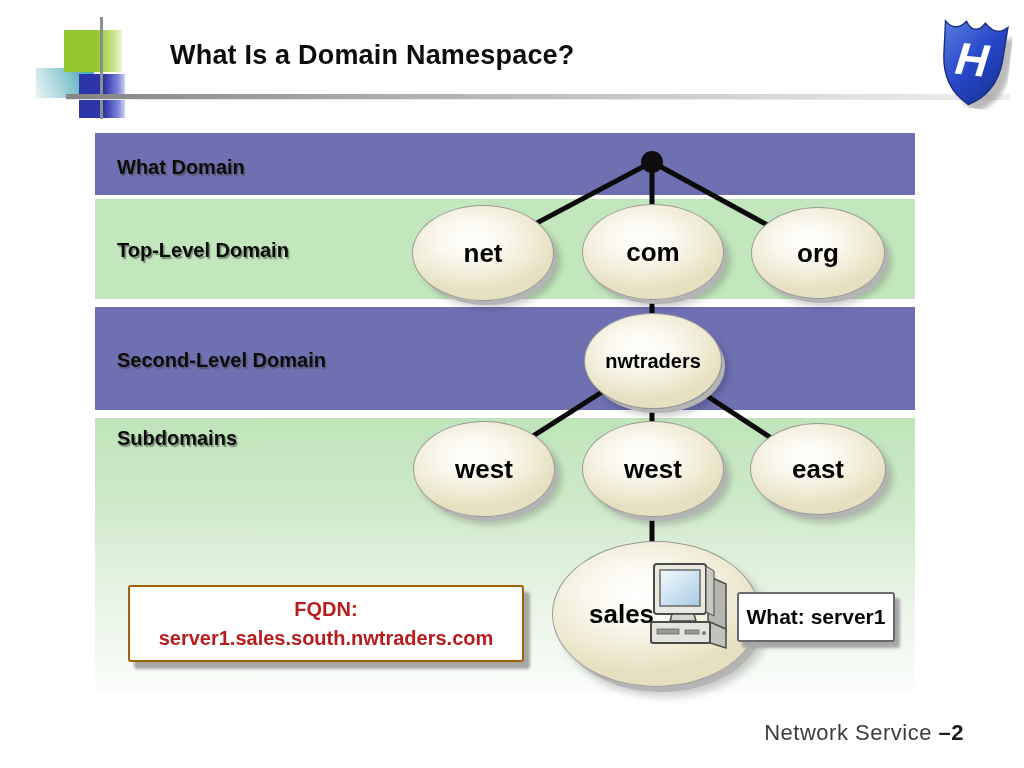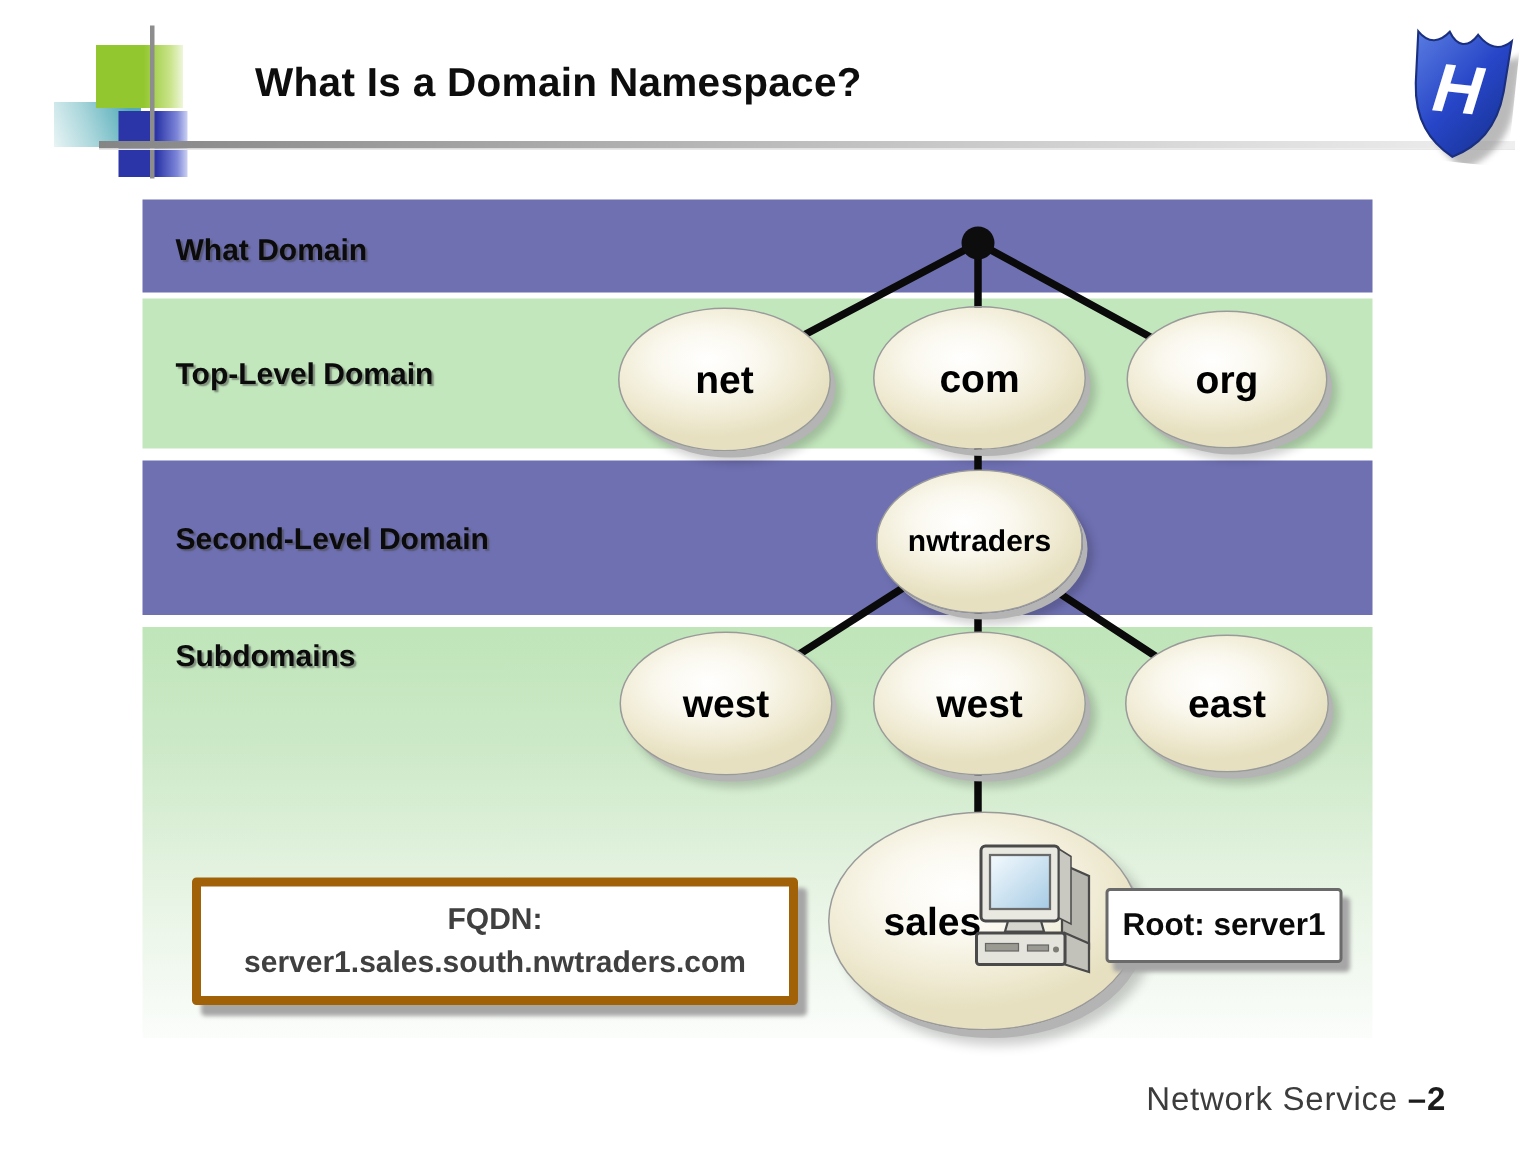--- a/index.html
+++ b/index.html
@@ -58,24 +58,24 @@
   .oval-east{left:750px;top:423px;width:134px;height:90px;}
   .oval-sales{
     left:552px;top:541px;width:206px;height:144px;justify-content:flex-start;
     box-shadow:5px 6px 0 -1px #b4b4b4,9px 10px 8px rgba(0,0,0,0.2);
   }
   .oval-sales .node-label{margin-left:36px;}
   .computer{position:absolute;left:648px;top:560px;width:92px;height:100px;z-index:3;}
   
   .fqdn-box{
     position:absolute;left:128px;top:585px;width:392px;height:73px;z-index:4;
-    background:#ffffff;border:6px solid #a16207;border-radius:3px;
+    background:#ffffff;border:2px solid #a16207;border-radius:3px;
     box-shadow:6px 7px 3px #a6a6a6;
     display:flex;flex-direction:column;align-items:center;justify-content:center;
-    font-size:20px;font-weight:bold;color:#404040;line-height:1.45;
+    font-size:20px;font-weight:bold;color:#b91c1c;line-height:1.45;
   }
   .host-box{
     position:absolute;left:737px;top:592px;width:154px;height:46px;z-index:4;
     background:#ffffff;border:2px solid #6a6a6a;border-radius:3px;
     box-shadow:5px 6px 3px #a6a6a6;
     display:flex;align-items:center;justify-content:center;
     font-size:21px;font-weight:bold;color:#0a0a0a;
   }
   
   .footer{position:absolute;right:60px;top:720px;font-size:22px;color:#3c3c3c;letter-spacing:0.5px;}
@@ -176,20 +176,20 @@
     <rect x="9" y="69" width="22" height="5" fill="#9a9a92" stroke="#666" stroke-width="0.8"></rect>
     <rect x="37" y="70" width="14" height="4" fill="#9a9a92" stroke="#666" stroke-width="0.8"></rect>
     <circle cx="56" cy="73" r="2" fill="#7d7d75"></circle>
   </svg>
 
   <div class="fqdn-box">
     <span>FQDN:</span>
     <span>server1.sales.south.nwtraders.com</span>
   </div>
   <div class="host-box">
-    <span>Root: server1</span>
+    <span>What: server1</span>
   </div>
 
   <div class="footer">
     <span>Network Service </span><span class="page-num">–2</span>
   </div>
 
 </div>
 
 </body></html>

